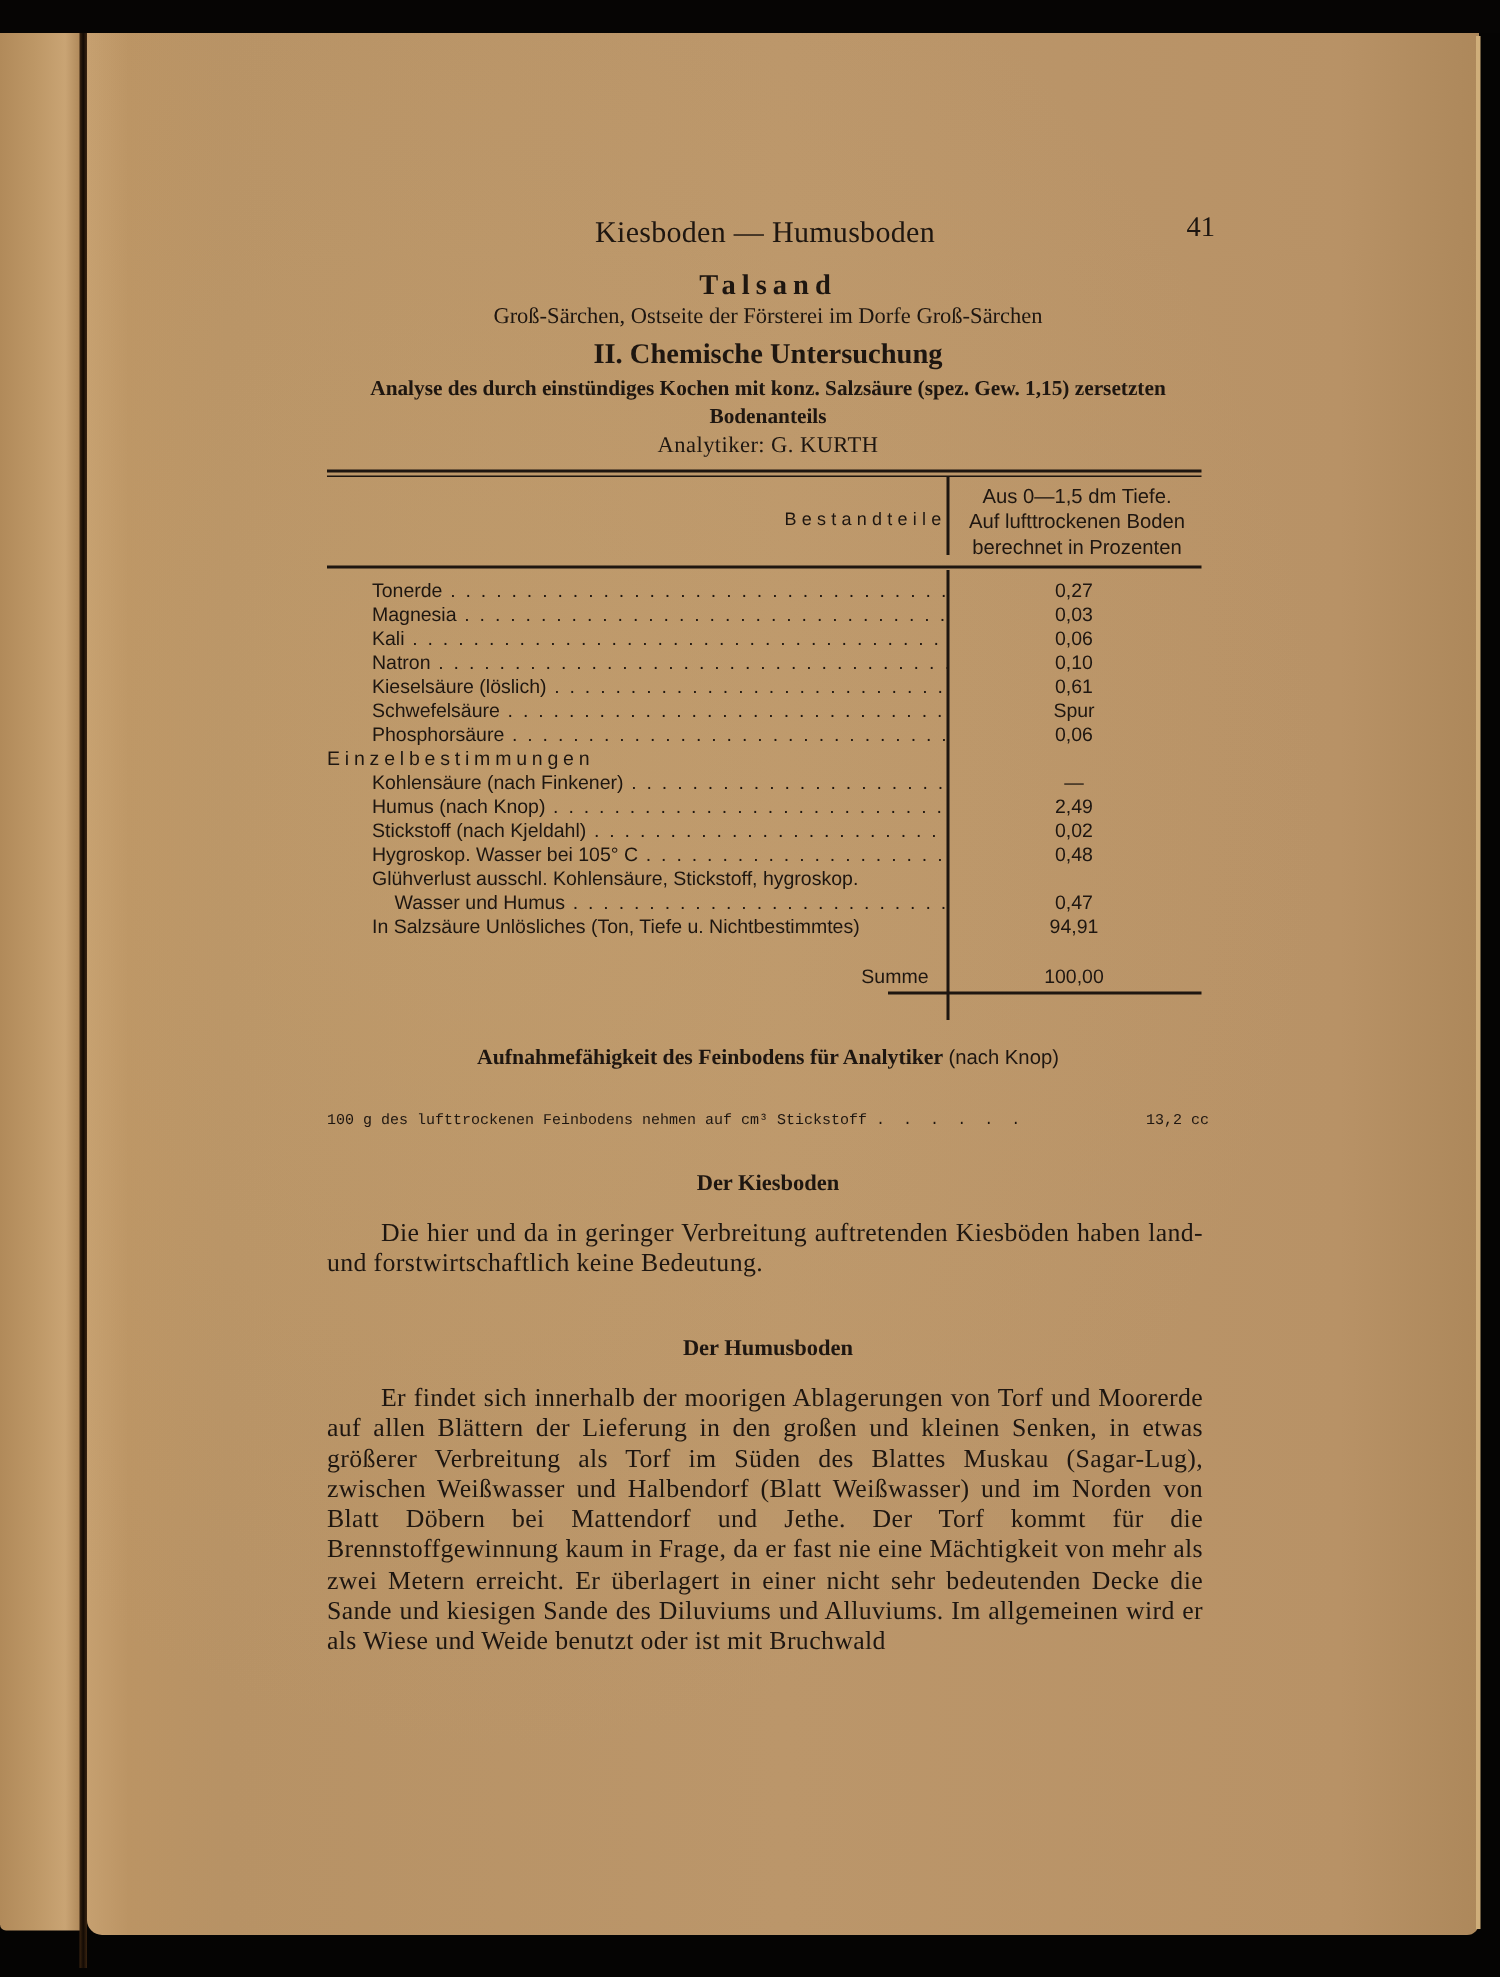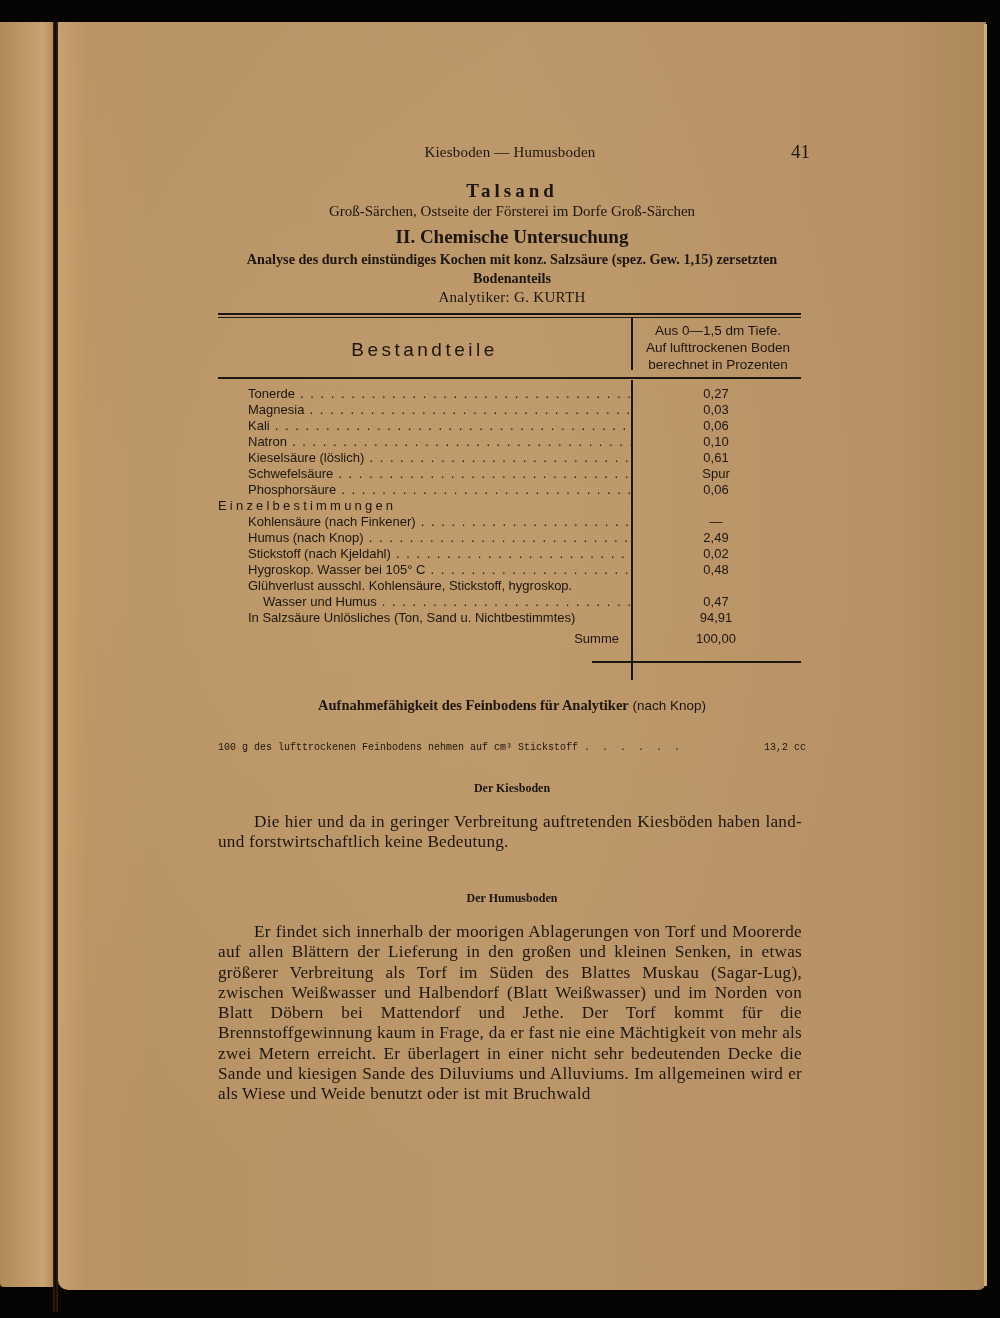--- a/index.html
+++ b/index.html
@@ -27,61 +27,61 @@
     border-bottom-left-radius: 10px;
     border-bottom-right-radius: 8px;
   }
   .page-edge-right {
     position: absolute; left: 984px; top: 24px; width: 3px; height: 1262px;
     background: #cfae7a;
   }
   .abs { position: absolute; }
   .center { text-align: center; }
 
-  .running-head { left: 300px; top: 144px; width: 420px; font-size: 15px; letter-spacing: 0.2px; }
+  .running-head { left: 300px; top: 144px; width: 420px; font-size: 20px; letter-spacing: 0.2px; }
   .page-number { left: 770px; top: 141px; width: 40px; text-align: right; font-size: 19px; }
 
   .title { left: 218px; top: 180px; width: 588px; font-size: 19px; font-weight: bold; letter-spacing: 4px; }
   .location { left: 218px; top: 203px; width: 588px; font-size: 15px; }
   .section { left: 218px; top: 226px; width: 588px; font-size: 19px; font-weight: bold; }
   .analysis { left: 212px; top: 250px; width: 600px; font-size: 14.2px; font-weight: bold; line-height: 19px; }
   .analyst { left: 218px; top: 289px; width: 588px; font-size: 15px; letter-spacing: 0.3px; }
 
   .rule { position: absolute; background: #1e1610; }
   .r1 { left: 218px; top: 313px; width: 583px; height: 2px; }
   .r2 { left: 218px; top: 317px; width: 583px; height: 1px; }
   .r3 { left: 218px; top: 377px; width: 583px; height: 2px; }
   .vline { left: 631px; top: 318px; width: 2px; height: 52px; }
   .vline2 { left: 631px; top: 380px; width: 2px; height: 300px; }
   .r-sum { left: 592px; top: 661px; width: 209px; height: 2px; }
 
-  .th-left { left: 218px; top: 339px; width: 413px; font-size: 19px; letter-spacing: 3.5px; font-family: "Liberation Sans", sans-serif; }
+  .th-left { left: 218px; top: 339px; width: 413px; font-size: 12px; letter-spacing: 3.5px; font-family: "Liberation Sans", sans-serif; text-align: right; }
   .th-right { left: 633px; top: 322px; width: 170px; font-size: 13.5px; line-height: 17px; font-family: "Liberation Sans", sans-serif; }
 
   .rows { left: 218px; top: 386px; width: 585px; font-family: "Liberation Sans", sans-serif; font-size: 13px; }
   .row { display: flex; height: 16px; line-height: 16px; }
   .row .label { width: 413px; position: relative; overflow: hidden; white-space: nowrap; padding-left: 30px; box-sizing: border-box; }
   .row .label.dots::after {
     content: " . . . . . . . . . . . . . . . . . . . . . . . . . . . . . . . . . . . . . . . . . . . . . . . . . . . .";
     letter-spacing: 1.5px;
   }
   .row .label.indent2 { padding-left: 45px; }
   .row .label.group { padding-left: 0; letter-spacing: 3.2px; }
   .row .value { width: 170px; text-align: center; }
   .row.sum .label { text-align: right; padding-right: 12px; }
-  .row.sum { margin-top: 4px; height: 18px; line-height: 18px; }
+  .row.sum { margin-top: 16px; height: 18px; line-height: 18px; }
 
   .capacity-title { left: 218px; top: 697px; width: 588px; font-size: 14.5px; }
   .capacity-title b { font-weight: bold; }
   .capacity-title .sans { font-family: "Liberation Sans", sans-serif; font-size: 13.5px; margin-top: 22px; }
   .capacity-line { left: 218px; top: 742px; width: 588px; font-size: 10px; font-family: Liberation Mono, monospace; white-space: nowrap; }
   .capacity-line .val { position: absolute; right: 0; top: 0; }
   .capacity-line .leader { letter-spacing: 3px; }
 
-  .h2 { font-size: 12px; font-weight: bold; width: 588px; left: 218px; }
+  .h2 { font-size: 15px; font-weight: bold; width: 588px; left: 218px; }
   .h2-kies { top: 781px; }
   .h2-humus { top: 891px; }
 
   .para { left: 218px; width: 584px; font-size: 17.2px; line-height: 20.3px; text-align: justify; letter-spacing: 0.25px; }
   .para p { margin: 0; text-indent: 36px; }
   .para-kies { top: 812px; }
   .para-humus { top: 922px; }
 </style>
 </head>
 <body>
@@ -168,21 +168,21 @@
     </div>
   <div class="row">
       <div class="label">Glühverlust ausschl. Kohlensäure, Stickstoff, hygroskop.</div>
       <div class="value"></div>
     </div>
   <div class="row">
       <div class="label dots indent2">Wasser und Humus</div>
       <div class="value">0,47</div>
     </div>
   <div class="row">
-      <div class="label">In Salzsäure Unlösliches (Ton, Sand u. Nichtbestimmtes)</div>
+      <div class="label">In Salzsäure Unlösliches (Ton, Tiefe u. Nichtbestimmtes)</div>
       <div class="value">94,91</div>
     </div>
 
   <div class="row sum">
       <div class="label">Summe</div>
       <div class="value">100,00</div>
     </div>
 </div>
 
 <div class="abs capacity-title center">

